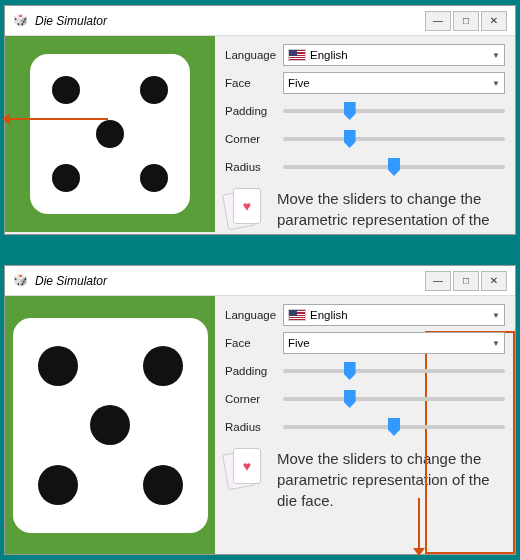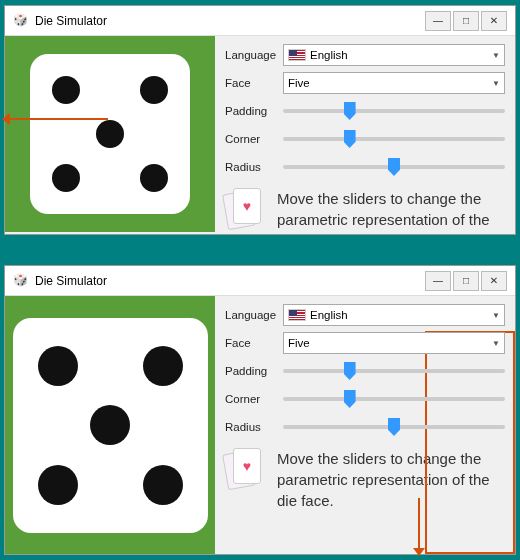--- a/index.html
+++ b/index.html
@@ -93,20 +93,21 @@
       width: 16px;
       height: 16px;
       margin-right: 6px;
       flex-shrink: 0;
     }
 
     .title-bar-title {
       flex: 1;
       font-size: 12px;
       color: #000;
+      font-style: italic;
     }
 
     .title-bar-controls {
       display: flex;
       gap: 2px;
     }
 
     .title-bar-btn {
       width: 26px;
       height: 20px;

